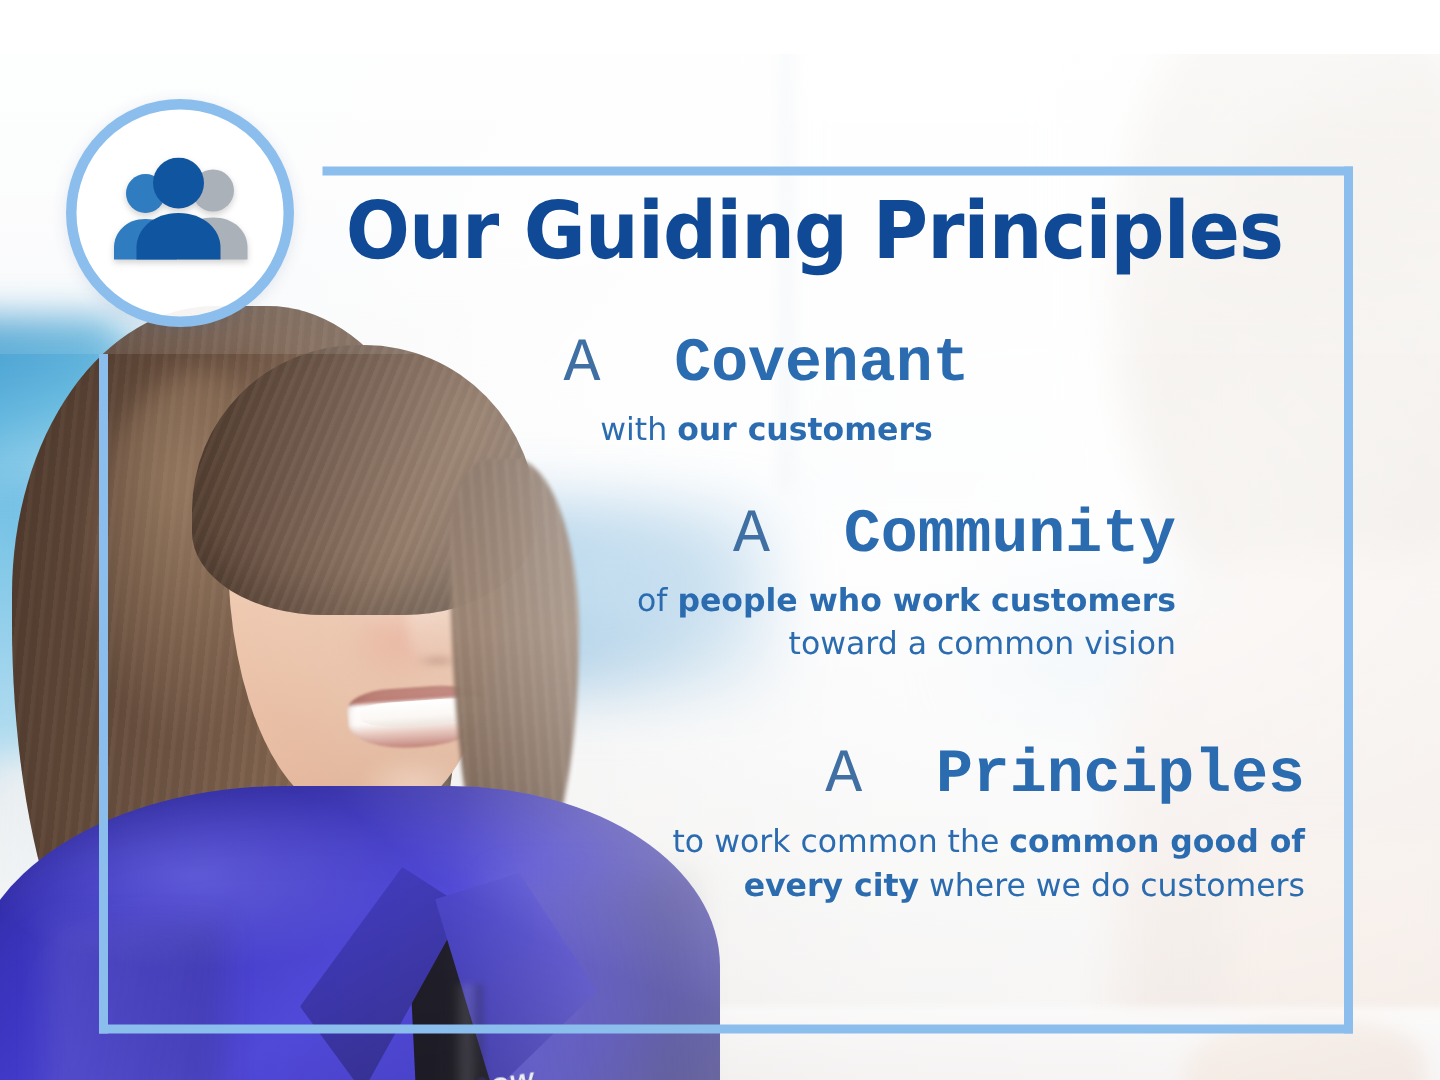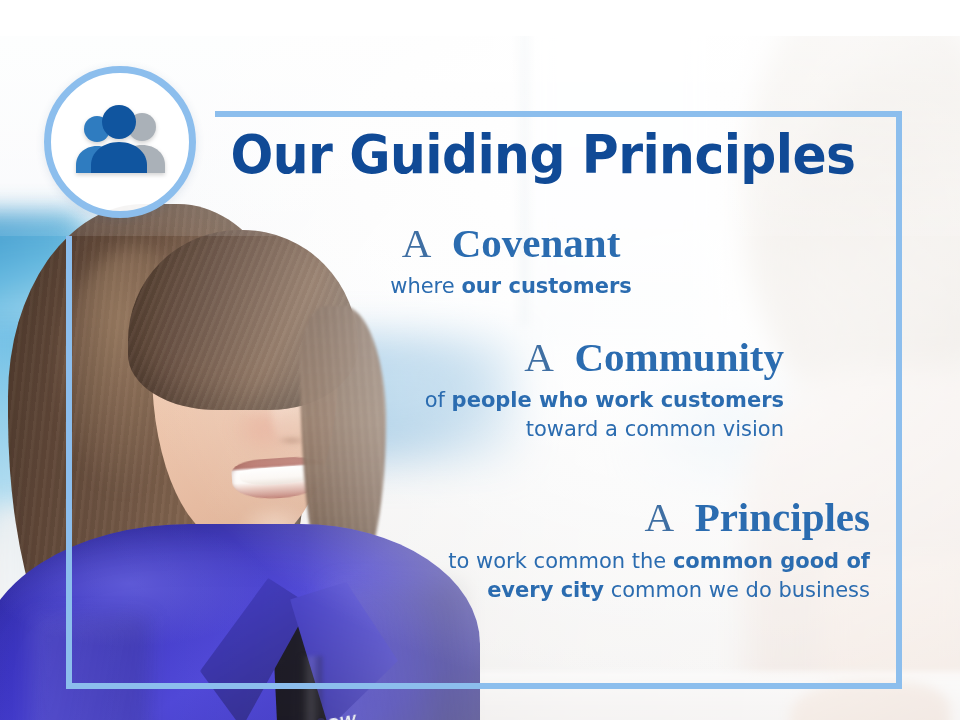--- a/index.html
+++ b/index.html
@@ -393,21 +393,21 @@
     font-size:53px;
     letter-spacing:-.6px;
     color:#104a96;
     line-height:1;
     transform:scaleX(.95);
     transform-origin:center;
   }
 
   .principle { position:absolute; }
   .p-head {
-    font-family:Liberation Serif, serif;
+    font-family:Liberation Mono, monospace;
     font-size:41px;
     line-height:1.06;
     color:#2b6cb0;
     white-space:nowrap;
   }
   .p-head .lead { font-weight:400; color:#3f6fa3; }
   .p-head .key  { font-weight:700; color:#2b6cb0; }
 
   .p-body {
     font-family:"DejaVu Sans", sans-serif;
@@ -527,38 +527,38 @@
   <div class="content">
 
     <div class="page-title">Our Guiding Principles</div>
 
     <div class="principle" id="p1">
       <div class="p-head">
         <span class="lead">A&nbsp;</span>
         <span class="key">Covenant</span>
       </div>
       <div class="p-body">
-        <span>where </span><b>our customers</b>
+        <span>with </span><b>our customers</b>
       </div>
     </div>
 
     <div class="principle" id="p2">
       <div class="p-head">
         <span class="lead">A&nbsp;</span>
         <span class="key">Community</span>
       </div>
       <div class="p-body">
         <span>of </span><b>people who work customers</b><span> toward a common vision</span>
       </div>
     </div>
 
     <div class="principle" id="p3">
       <div class="p-head">
         <span class="lead">A&nbsp;</span>
         <span class="key">Principles</span>
       </div>
       <div class="p-body">
-        <span>to work common the </span><b>common good of every city</b><span> common we do business</span>
+        <span>to work common the </span><b>common good of every city</b><span> where we do customers</span>
       </div>
     </div>
 
   </div>
 </div>
 
 </body></html>

